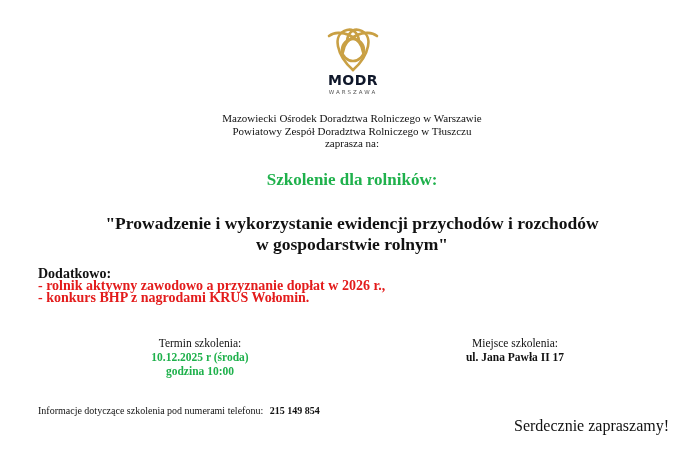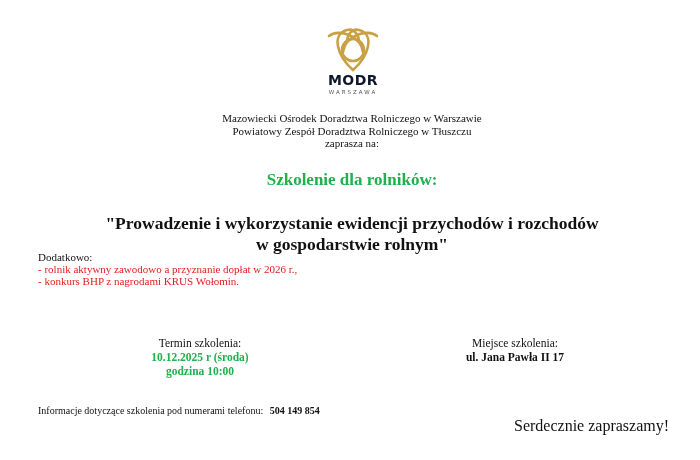--- a/index.html
+++ b/index.html
@@ -12,21 +12,21 @@
                  font-family: "DejaVu Sans", sans-serif; font-weight: bold;
                  font-size: 14px; color: #0f172a; letter-spacing: 0.5px; line-height: 14px; }
     .logo-sub { left: 300px; top: 89px; width: 106px; text-align: center;
                 font-family: "DejaVu Sans", sans-serif; font-size: 5.5px;
                 color: #555; letter-spacing: 2px; line-height: 6px; }
     .org { left: 0; top: 112px; width: 704px; font-size: 11px; line-height: 12.5px; }
     .heading { left: 0; top: 170px; width: 704px; font-size: 17px; font-weight: bold;
                color: #1fb14c; line-height: 20px; }
     .title { left: 0; top: 213px; width: 704px; font-size: 17.5px; font-weight: bold;
              line-height: 21px; color: #111; }
-    .extra { left: 38px; top: 251px; font-size: 11px; font-weight: normal; line-height: 12px; }
+    .extra { left: 38px; top: 268px; font-size: 14px; font-weight: bold; line-height: 12px; }
     .extra .red { color: #e31c1c; }
     .termin { left: 80px; top: 336px; width: 240px; font-size: 11.5px; line-height: 14px; }
     .miejsce { left: 395px; top: 336px; width: 240px; font-size: 11.5px; line-height: 14px; }
     .u { }
     .green { color: #1fb14c; font-weight: bold; }
     .bold { font-weight: bold; }
     .info { left: 38px; top: 405px; font-size: 10px; line-height: 12px; }
     .closing { left: 514px; top: 419px; font-size: 16px; font-weight: normal; line-height: 13px; }
   </style>
 </head>
@@ -71,16 +71,16 @@
   <div class="green">godzina 10:00</div>
 </div>
 
 <div class="abs miejsce center">
   <div class="u">Miejsce szkolenia:</div>
   <div class="bold">ul. Jana Pawła II 17</div>
 </div>
 
 <div class="abs info">
   <span>Informacje dotyczące szkolenia pod numerami telefonu:</span>
-  <span class="bold" style="margin-left:4px;">504 149 854</span>
+  <span class="bold" style="margin-left:4px;">215 149 854</span>
 </div>
 
 <div class="abs closing">Serdecznie zapraszamy!</div>
 
 </body></html>

